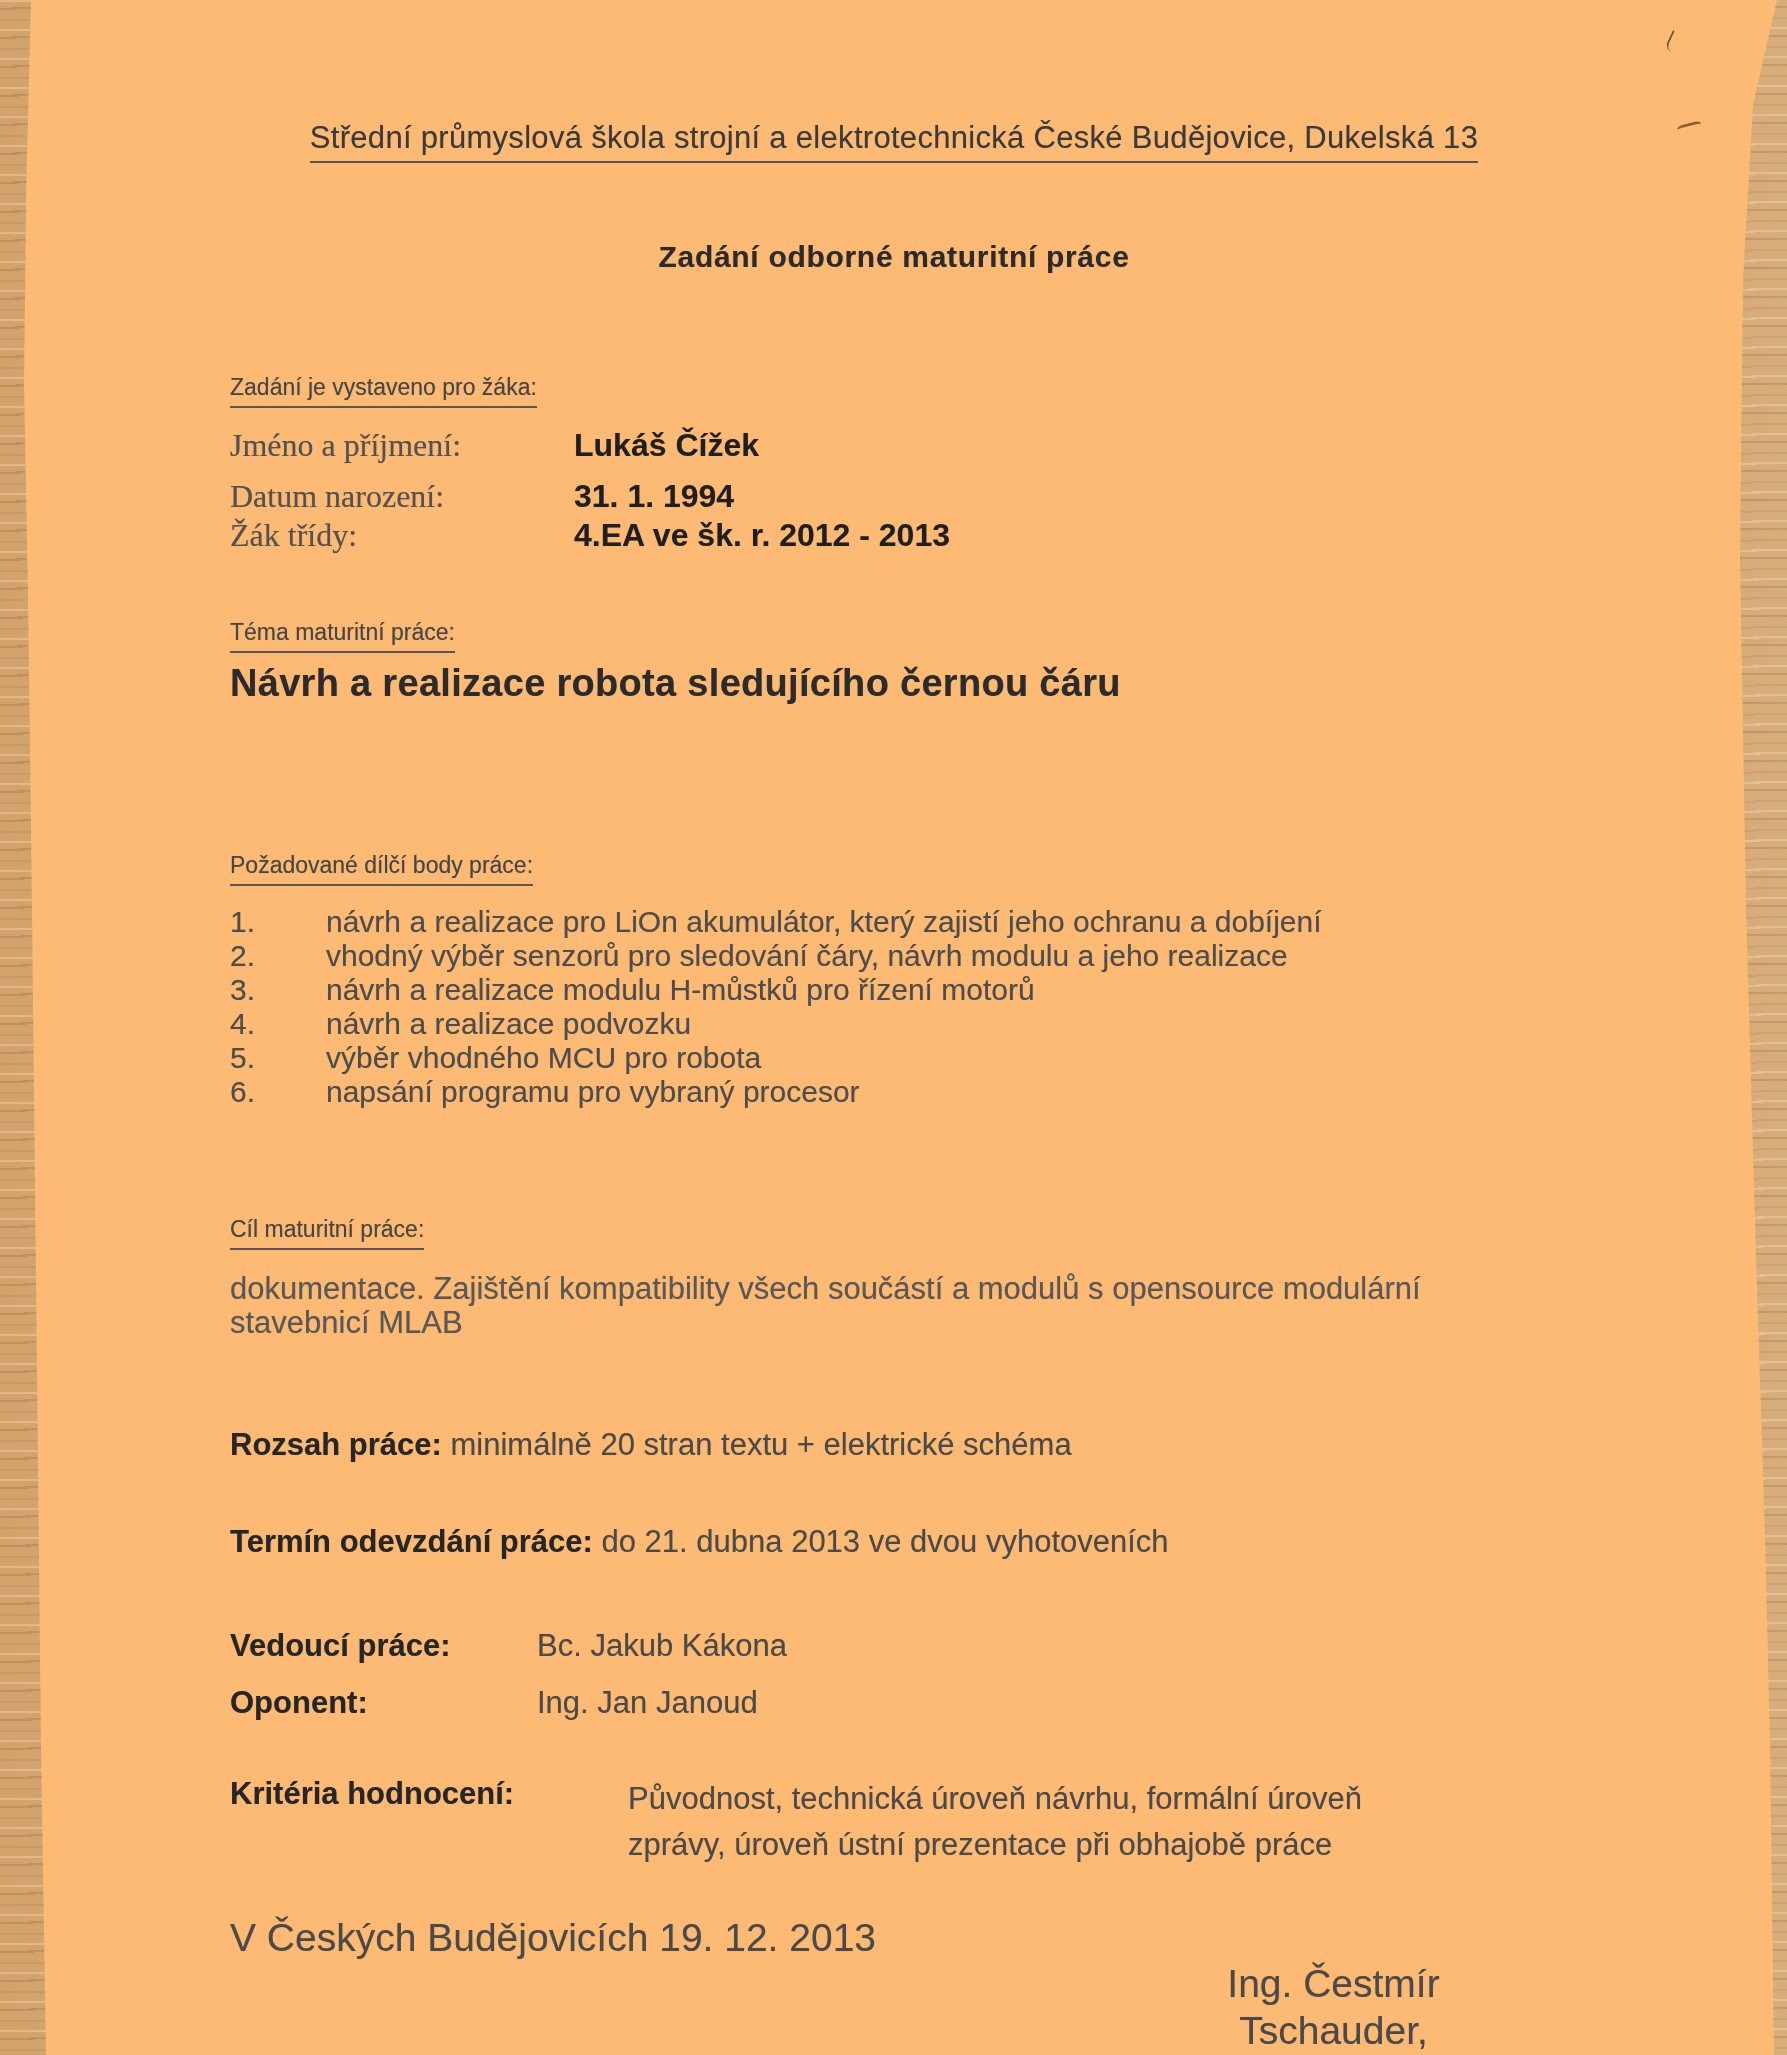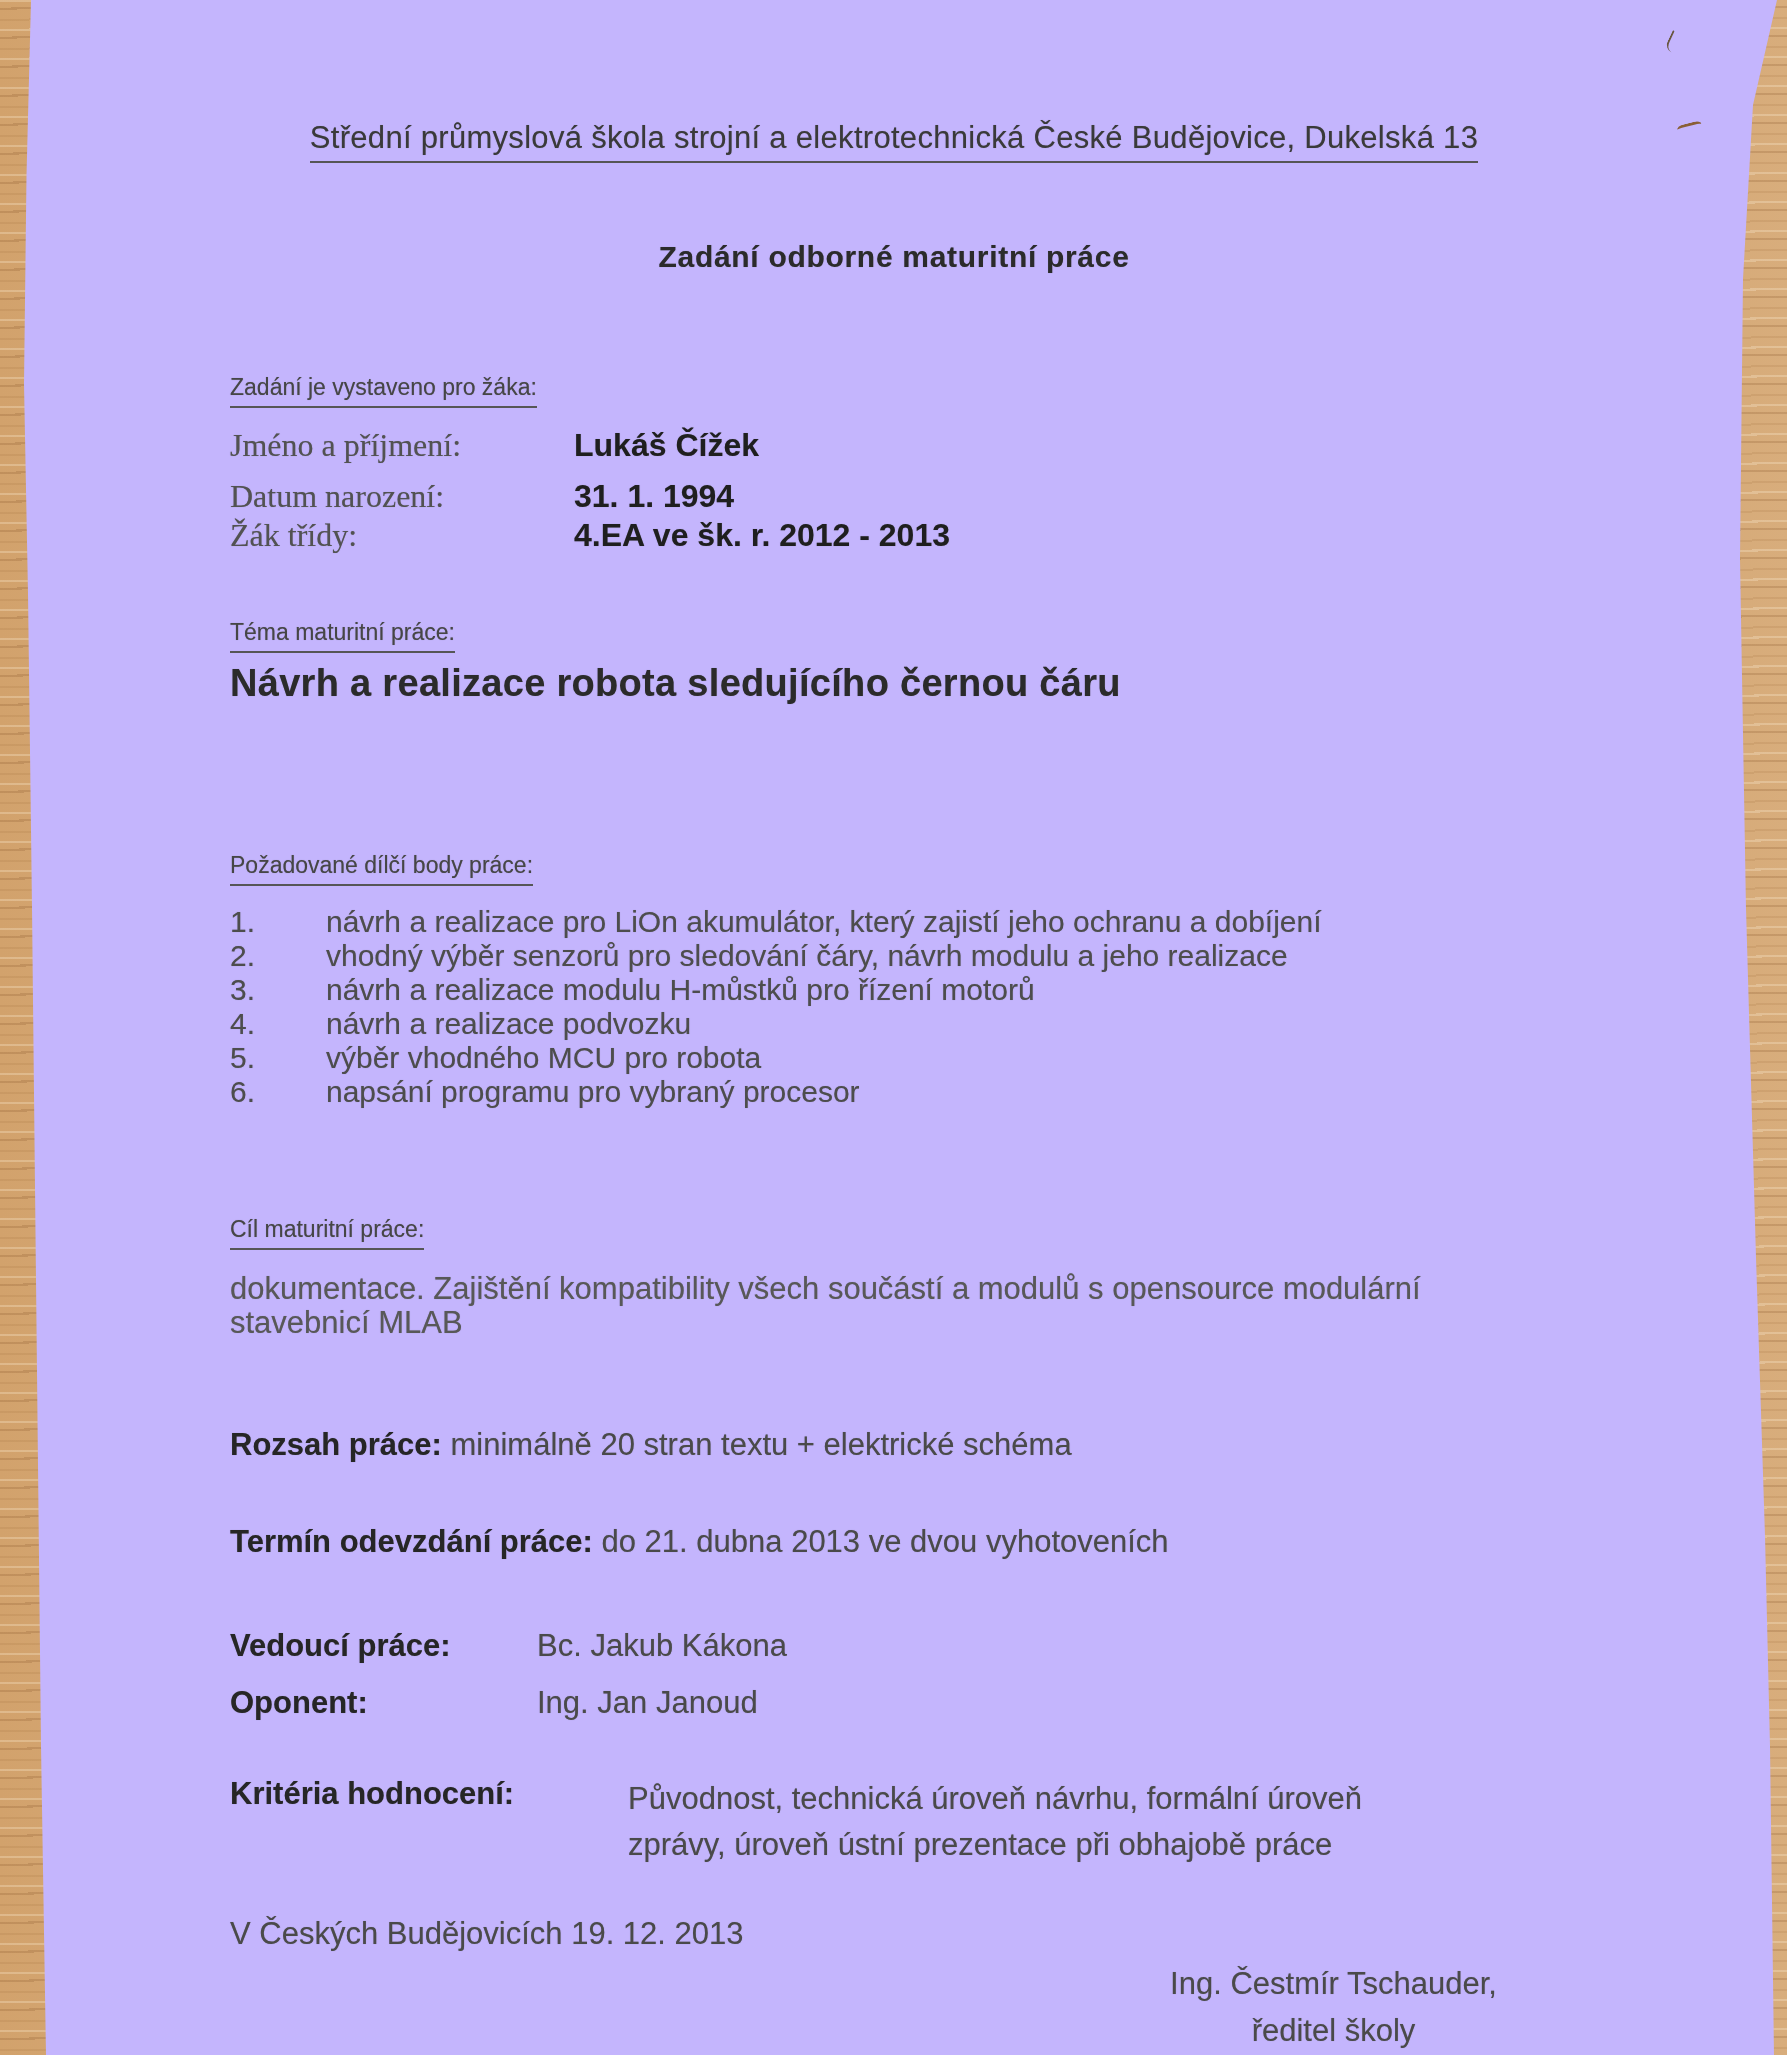--- a/index.html
+++ b/index.html
@@ -17,21 +17,21 @@
         rgba(0,0,0,0) 2.1px, rgba(0,0,0,0) 7.7px,
         rgba(128,80,36,0.22) 7.7px, rgba(128,80,36,0.22) 9.8px,
         rgba(0,0,0,0) 9.8px, rgba(0,0,0,0) 19px,
         rgba(158,106,56,0.16) 19px, rgba(158,106,56,0.16) 21px,
         rgba(0,0,0,0) 21px, rgba(0,0,0,0) 29px),
       linear-gradient(90deg, #d2a26c, #dcb285 25%, #d5a877 55%, #cfa06a 80%, #d8ad7c);
   }
 
   .paper {
     position: absolute; inset: 0;
-    background: #c4b5fd;
+    background: #fdba74;
     clip-path: polygon(
       31px 0px, 1777px 0px,
       1753px 105px, 1743px 279px, 1740px 559px, 1746px 908px,
       1756px 1257px, 1765px 1536px, 1770px 1746px, 1774px 2056px,
       46px 2056px,
       41px 1746px, 38px 1466px, 35px 1187px, 32px 908px,
       28px 594px, 24px 384px, 26.5px 175px);
     text-shadow: 0 0 0.8px rgba(70,70,70,0.45);
   }
 
@@ -67,21 +67,21 @@
 
   .inline-row { font-size: 31px; color: #4a4a4a; }
   .inline-row .b-label { font-weight: bold; color: #262626; }
 
   .kv-row { font-size: 31px; color: #4a4a4a; margin-top: 15px; }
   .kv-row .kv-label { display: inline-block; width: 307px; font-weight: bold; color: #262626; vertical-align: top; }
   .kv-row .kv-label.wide { width: 398px; }
   .kv-row .kv-value { display: inline-block; vertical-align: top; }
   .kv-line { display: block; line-height: 46px; }
 
-  .footer-text { font-size: 31px; color: #4a4a4a; }
+  .footer-text { font-size: 39px; color: #4a4a4a; }
   .signature { position: absolute; left: 1131px; top: 1960px; width: 405px; text-align: center; }
   .sig-line { display: block; line-height: 47px; }
 
   .artifact-1 {
     position: absolute; left: 1668px; top: 31px; width: 9.8px; height: 21px;
     border-left: 2.8px solid #695640; border-radius: 0 0 0 8.4px;
     transform: rotate(25deg);
   }
   .artifact-2 {
     position: absolute; left: 1677px; top: 123px; width: 25px; height: 8.4px;

